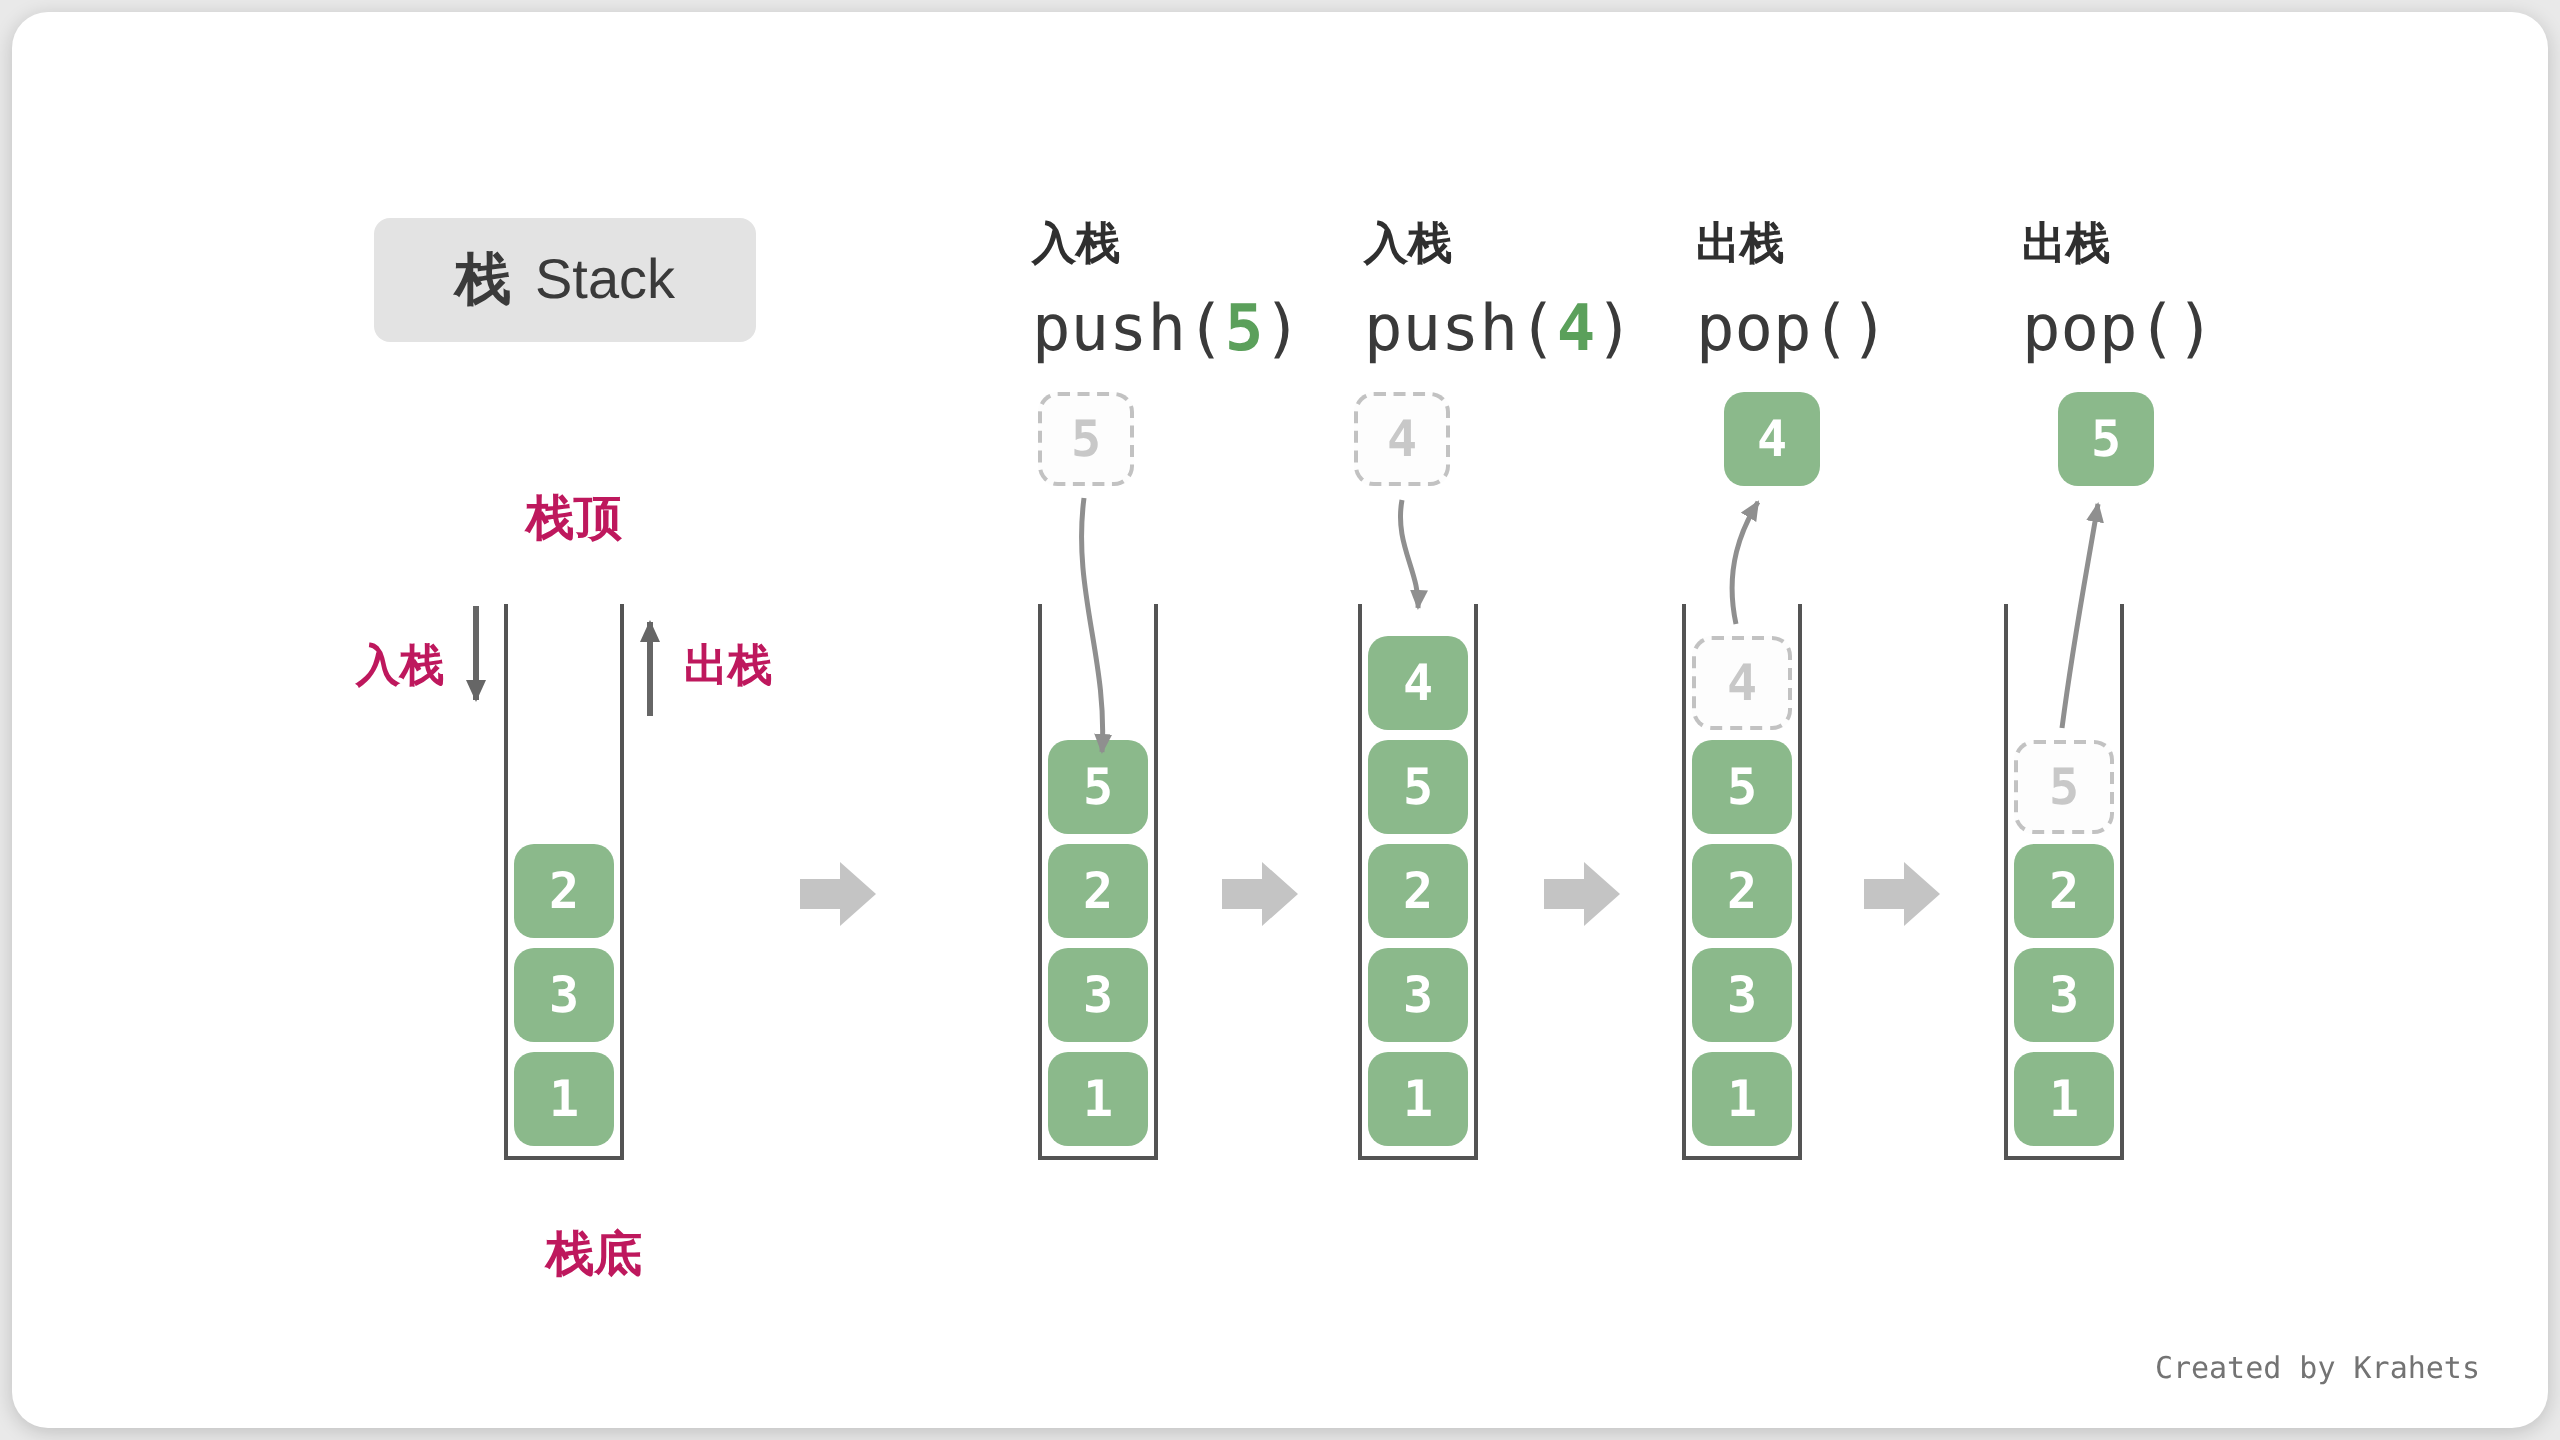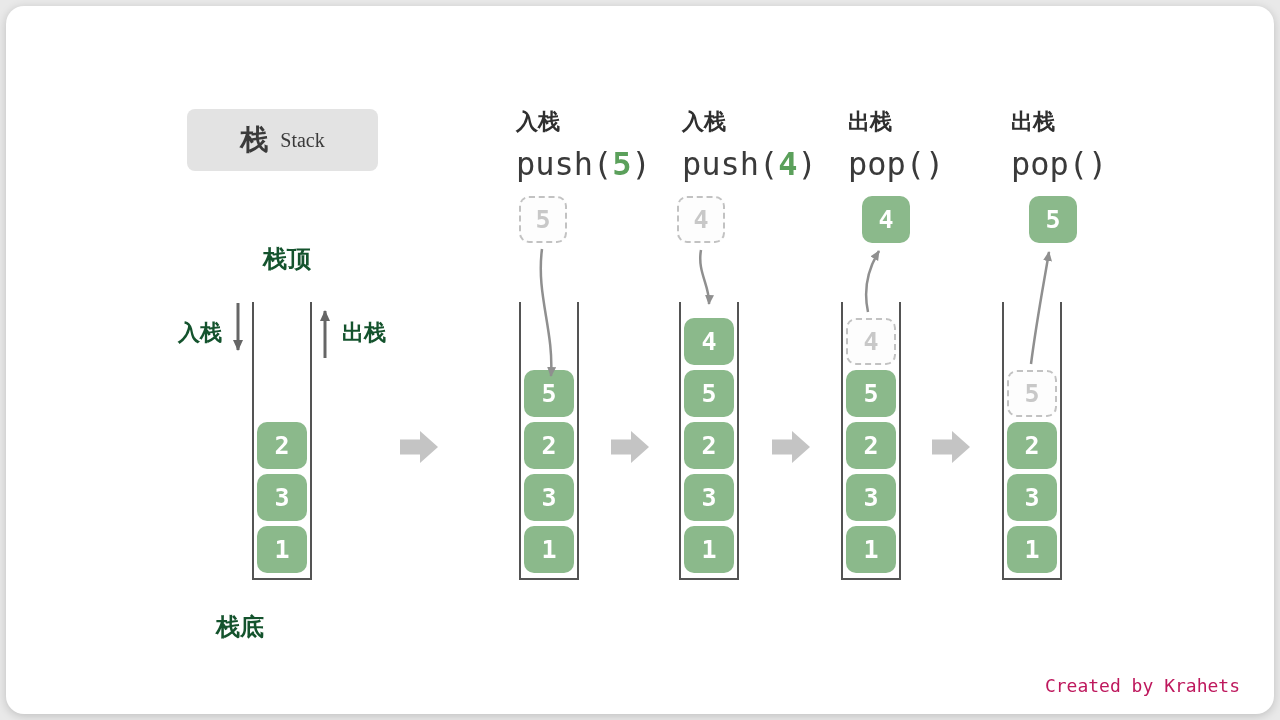--- a/index.html
+++ b/index.html
@@ -16,26 +16,26 @@
     box-shadow: 0 2px 10px rgba(0,0,0,0.18);
   }
   
   .title-badge {
     position: absolute; left: 187px; top: 109px; width: 191px; height: 62px;
     background: #e3e3e3; border-radius: 8px;
     display: flex; align-items: center; justify-content: center; gap: 12px;
     color: #3a3a3a;
   }
   .title-zh { font-size: 28px; font-weight: 700; }
-  .title-en { font-size: 20px; font-family: Liberation Serif, serif; font-weight: 500; }
+  .title-en { font-size: 28px; font-family: Liberation Sans, sans-serif; font-weight: 500; }
 
   
-  .lbl { position: absolute; color: #14532d; font-weight: 700; }
+  .lbl { position: absolute; color: #be185d; font-weight: 700; }
   .lbl-top    { left: 222px; top: 243px; width: 130px; text-align: center; font-size: 24px; }
-  .lbl-bottom { left: 216px; top: 611px; width: 130px; font-size: 24px; }
+  .lbl-bottom { left: 232px; top: 611px; width: 130px; text-align: center; font-size: 24px; }
   .lbl-push   { left: 178px; top: 318px; font-size: 22px; }
   .lbl-pop    { left: 342px; top: 318px; font-size: 22px; }
 
   
   .header { position: absolute; top: 107px; color: #2f2f2f; }
   .header .line1 { font-size: 22px; font-weight: 700; margin-bottom: 8px; }
   .header .line2 { font-size: 32px; font-family: "DejaVu Sans Mono", monospace; color: #3a3a3a; }
   .header .argnum { color: #5ba05b; font-weight: 700; }
   .h2 { left: 516px; } .h3 { left: 682px; } .h4 { left: 848px; } .h5 { left: 1011px; }
 
@@ -71,21 +71,21 @@
   .float-box.dashed { background: #fdfdfd; border: 2px dashed #c2c2c2; color: #c8c8c8; }
   .float-box.solid  { background: #8bb98b; color: #ffffff; }
   .fb2 { left: 519px; } .fb3 { left: 677px; } .fb4 { left: 862px; } .fb5 { left: 1029px; }
 
   
   .overlay { position: absolute; left: 0; top: 0; width: 1280px; height: 720px; pointer-events: none; }
 
   
   .watermark {
     position: absolute; right: 40px; top: 675px;
-    font-family: "DejaVu Sans Mono", monospace; font-size: 18px; color: #be185d;
+    font-family: "DejaVu Sans Mono", monospace; font-size: 15px; color: #737373;
   }
 </style>
 </head>
 <body>
 
 <div class="canvas">
   <div class="card"></div>
 
   <div class="title-badge">
     <span class="title-zh">栈</span>

